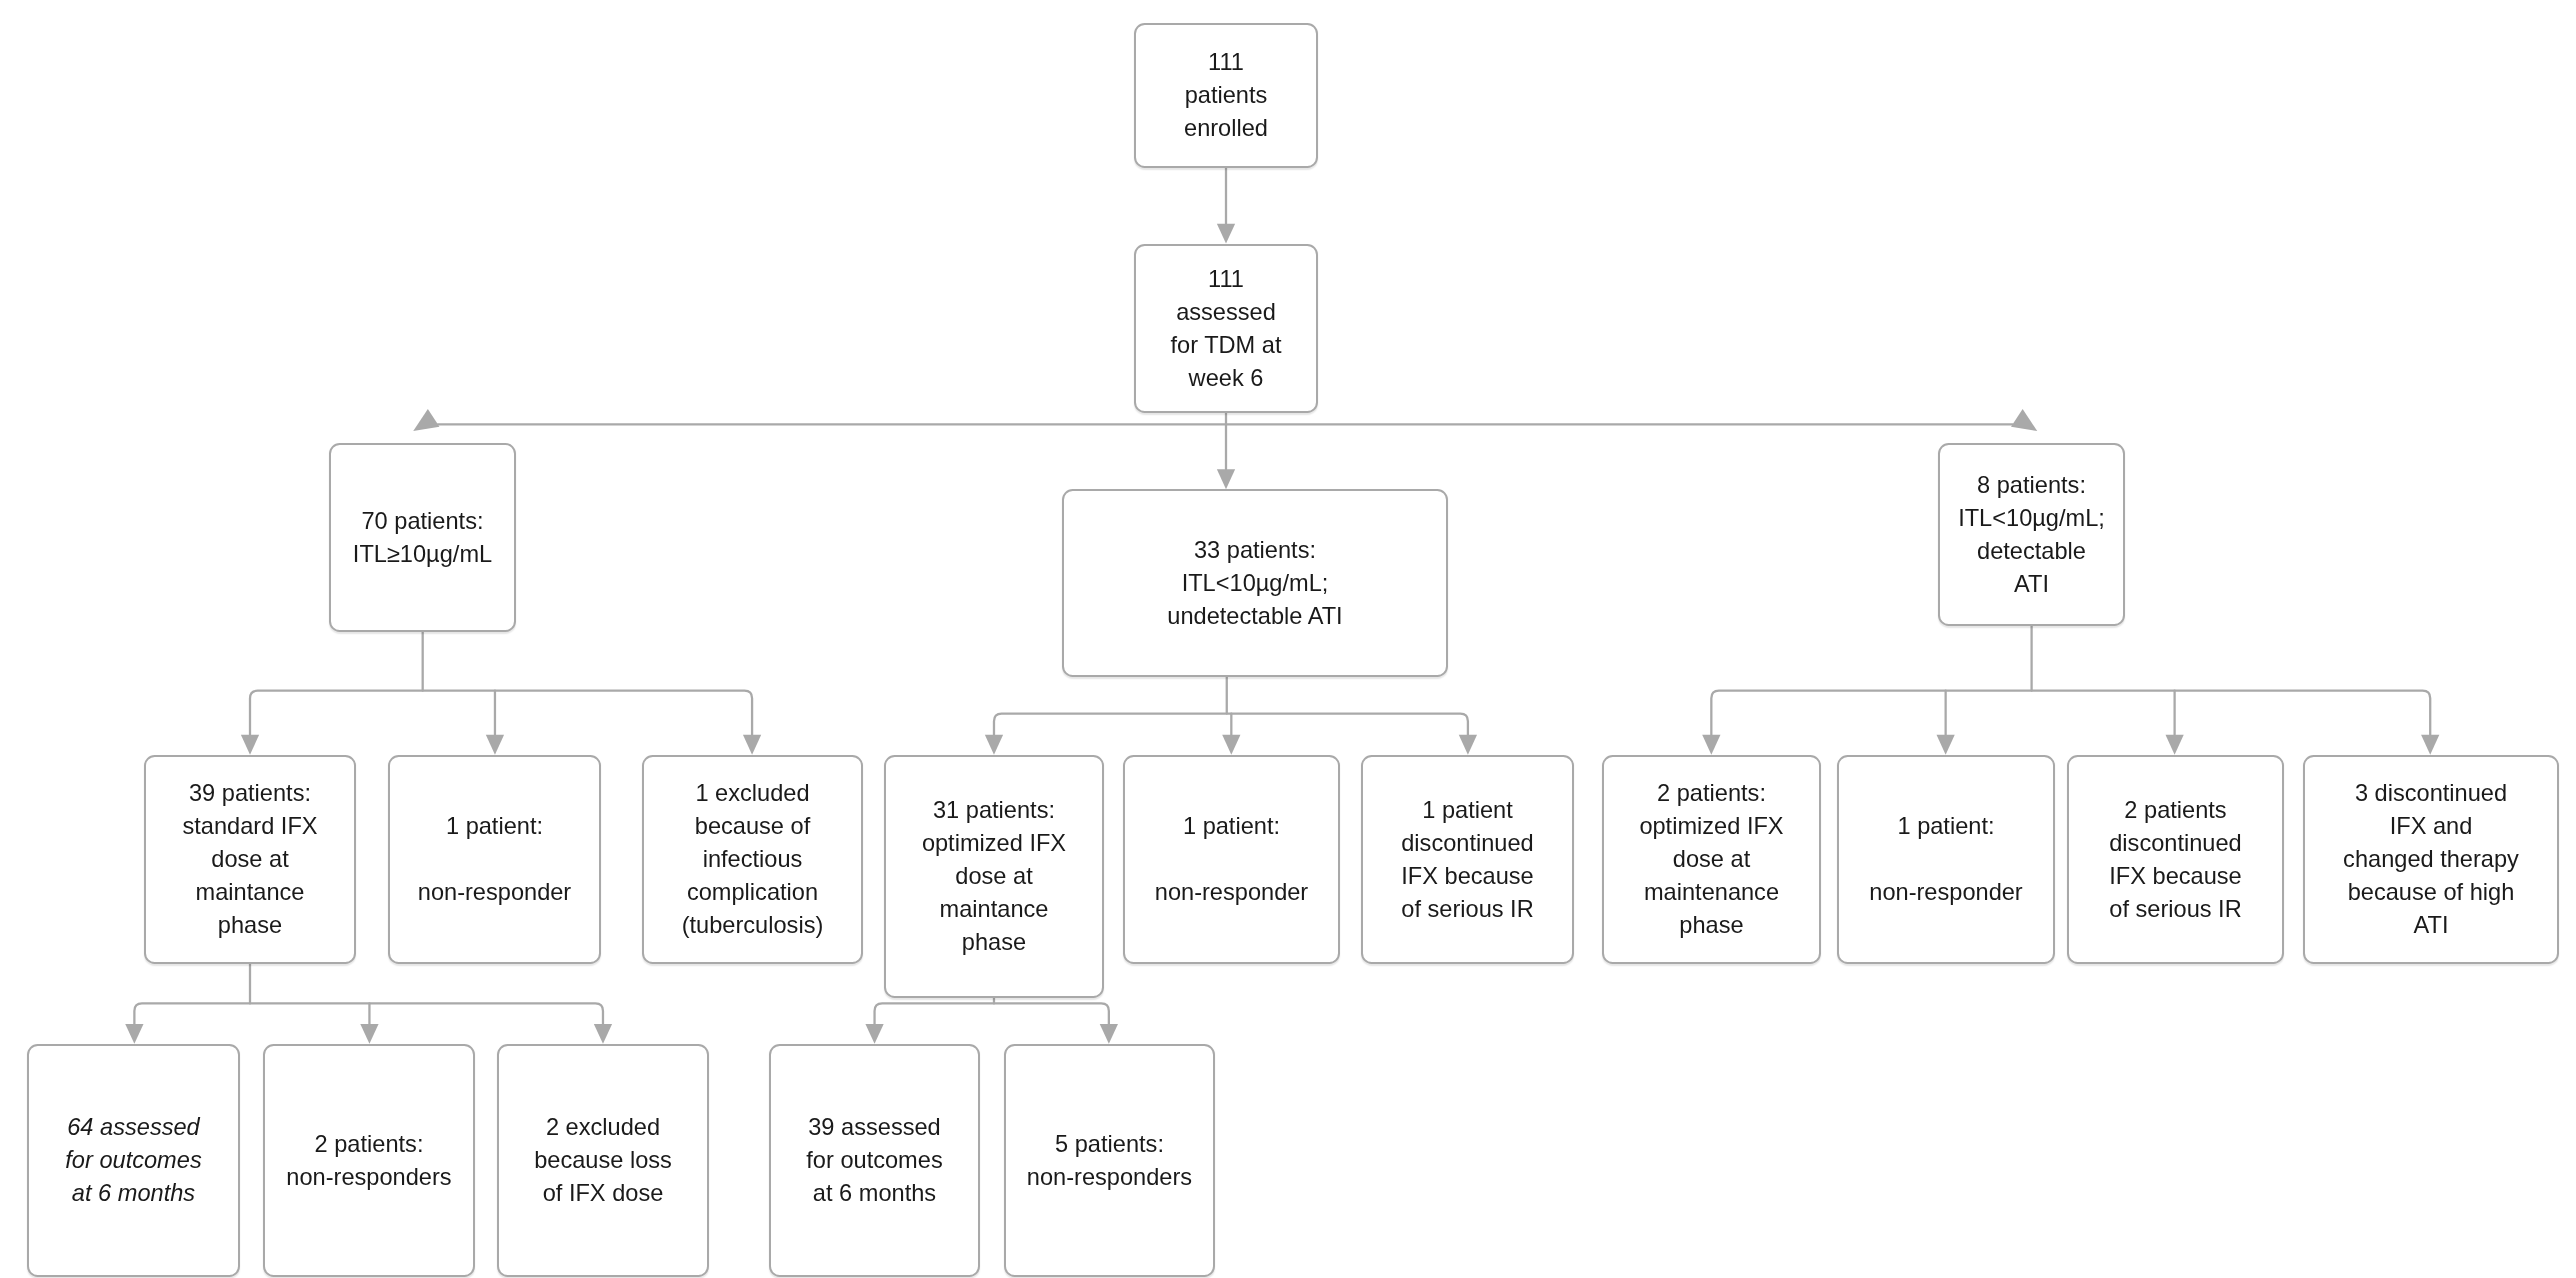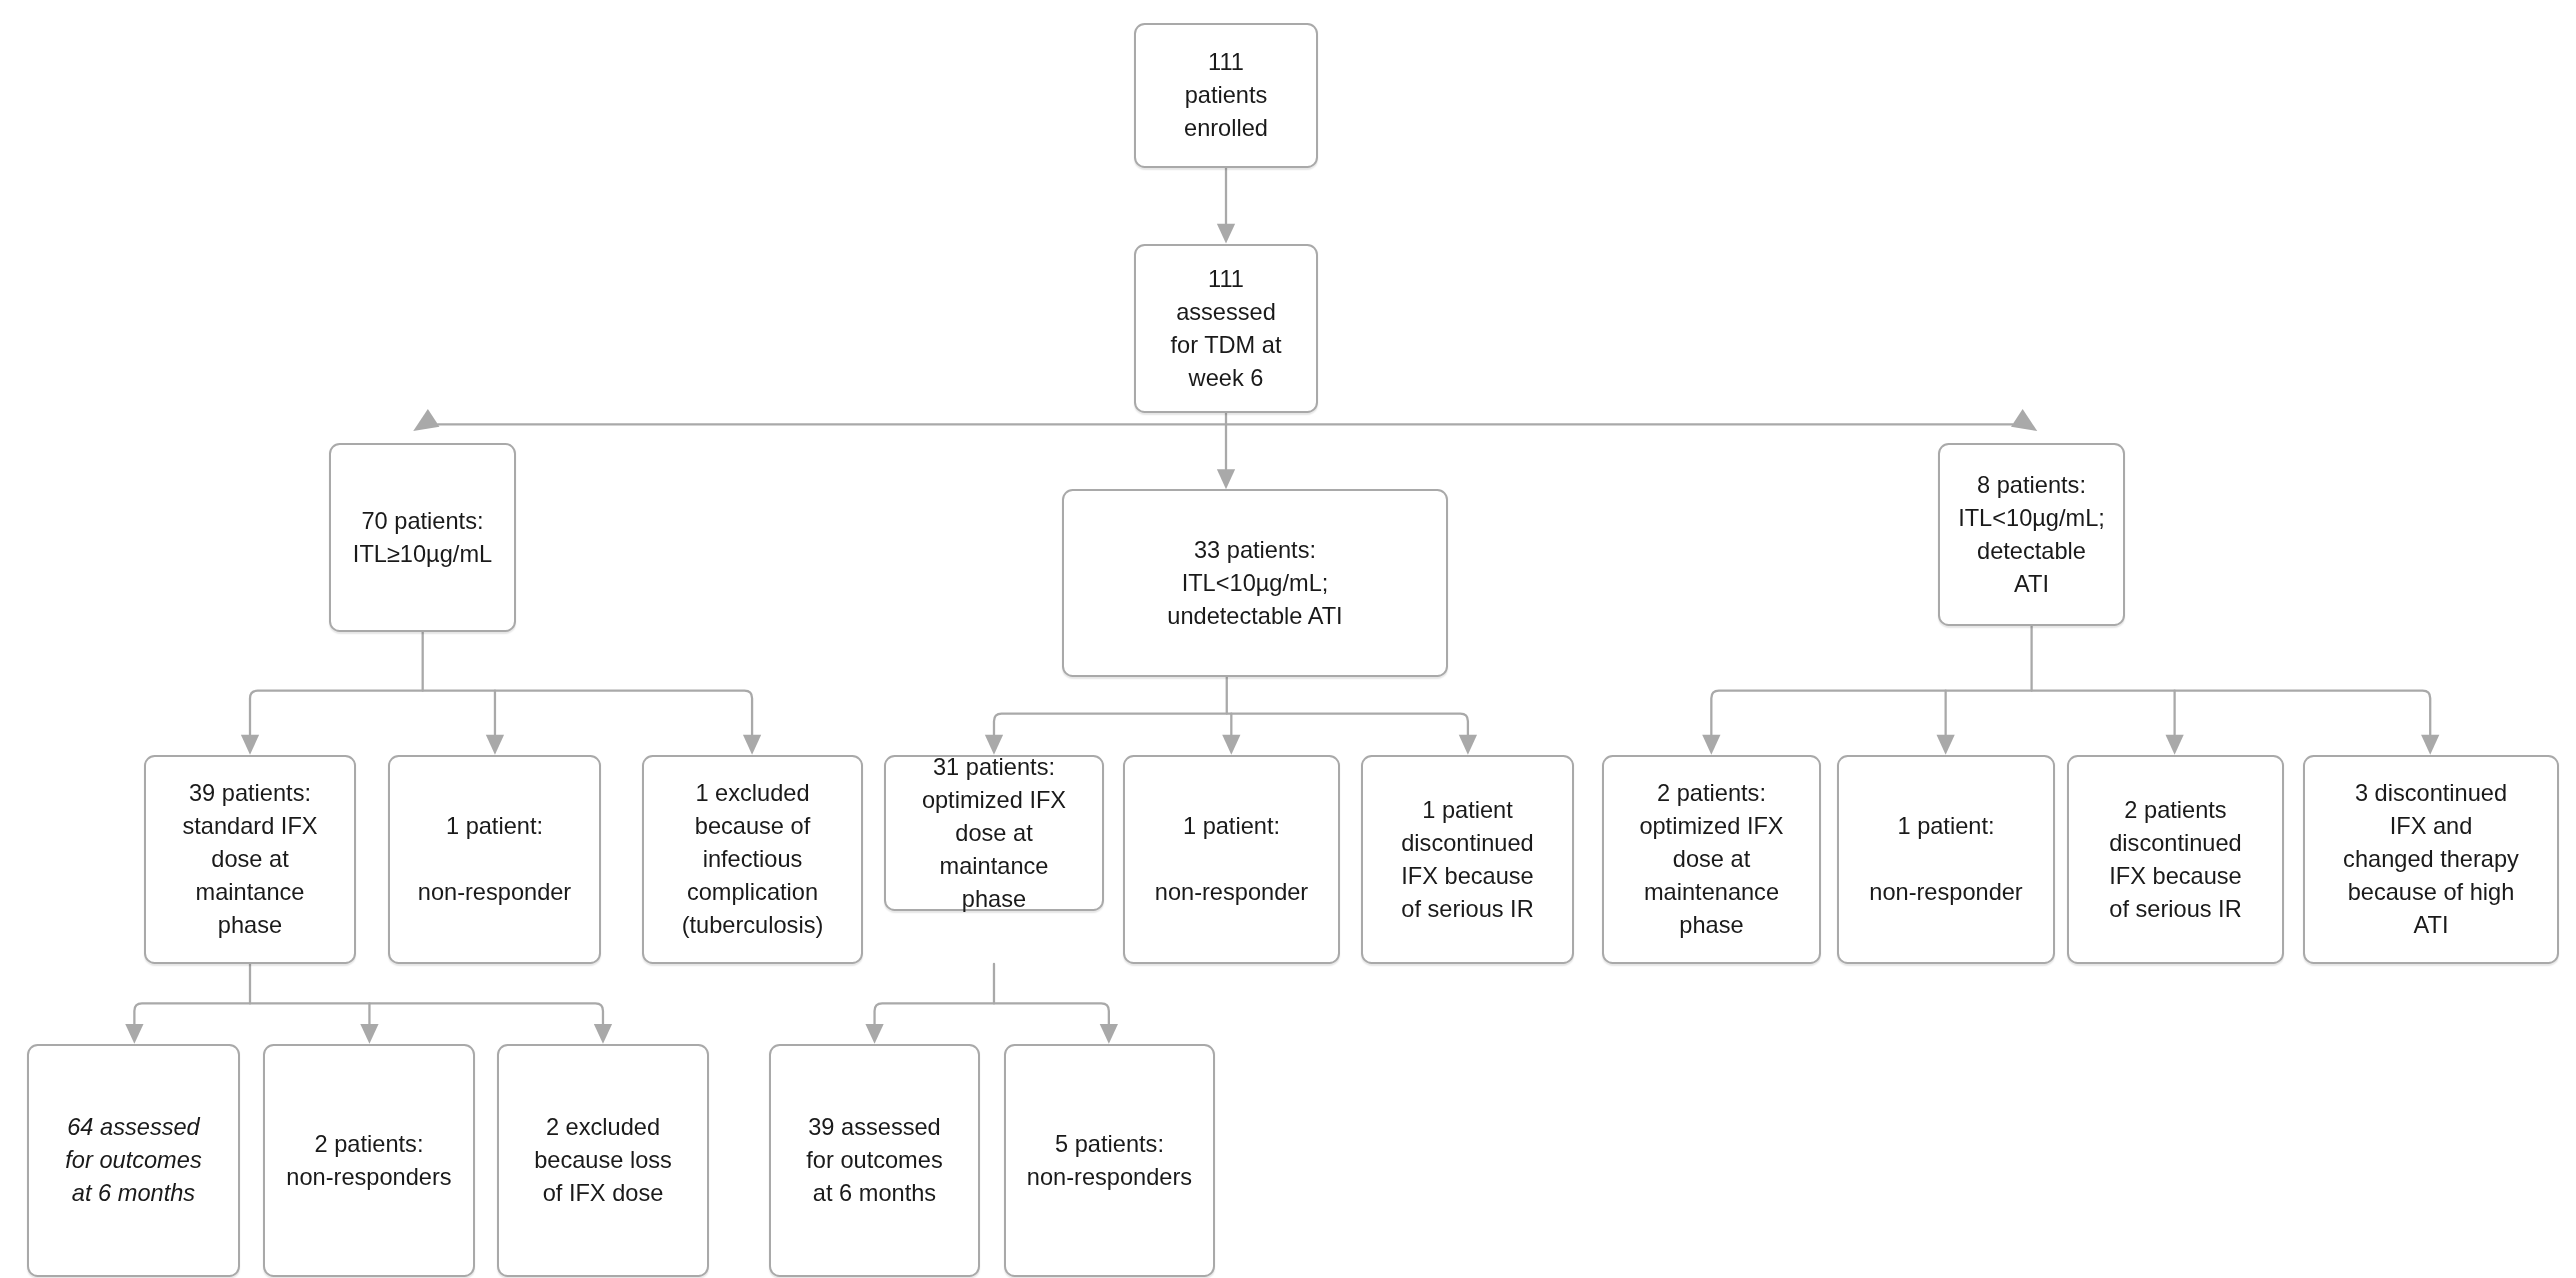--- a/index.html
+++ b/index.html
@@ -160,21 +160,21 @@
 non-responder</span>
   </div>
   <div class="node" style="left:642px; top:755px; width:221px; height:209px;">
     <span>1 excluded
 because of
 infectious
 complication
 (tuberculosis)</span>
   </div>
 
-  <div class="node" style="left:884px; top:755px; width:220px; height:156px;">
+  <div class="node" style="left:884px; top:755px; width:220px; height:243px;">
     <span>31 patients:
 optimized IFX
 dose at
 maintance
 phase</span>
   </div>
   <div class="node" style="left:1123px; top:755px; width:217px; height:209px;">
     <span>1 patient:
 
 non-responder</span>

